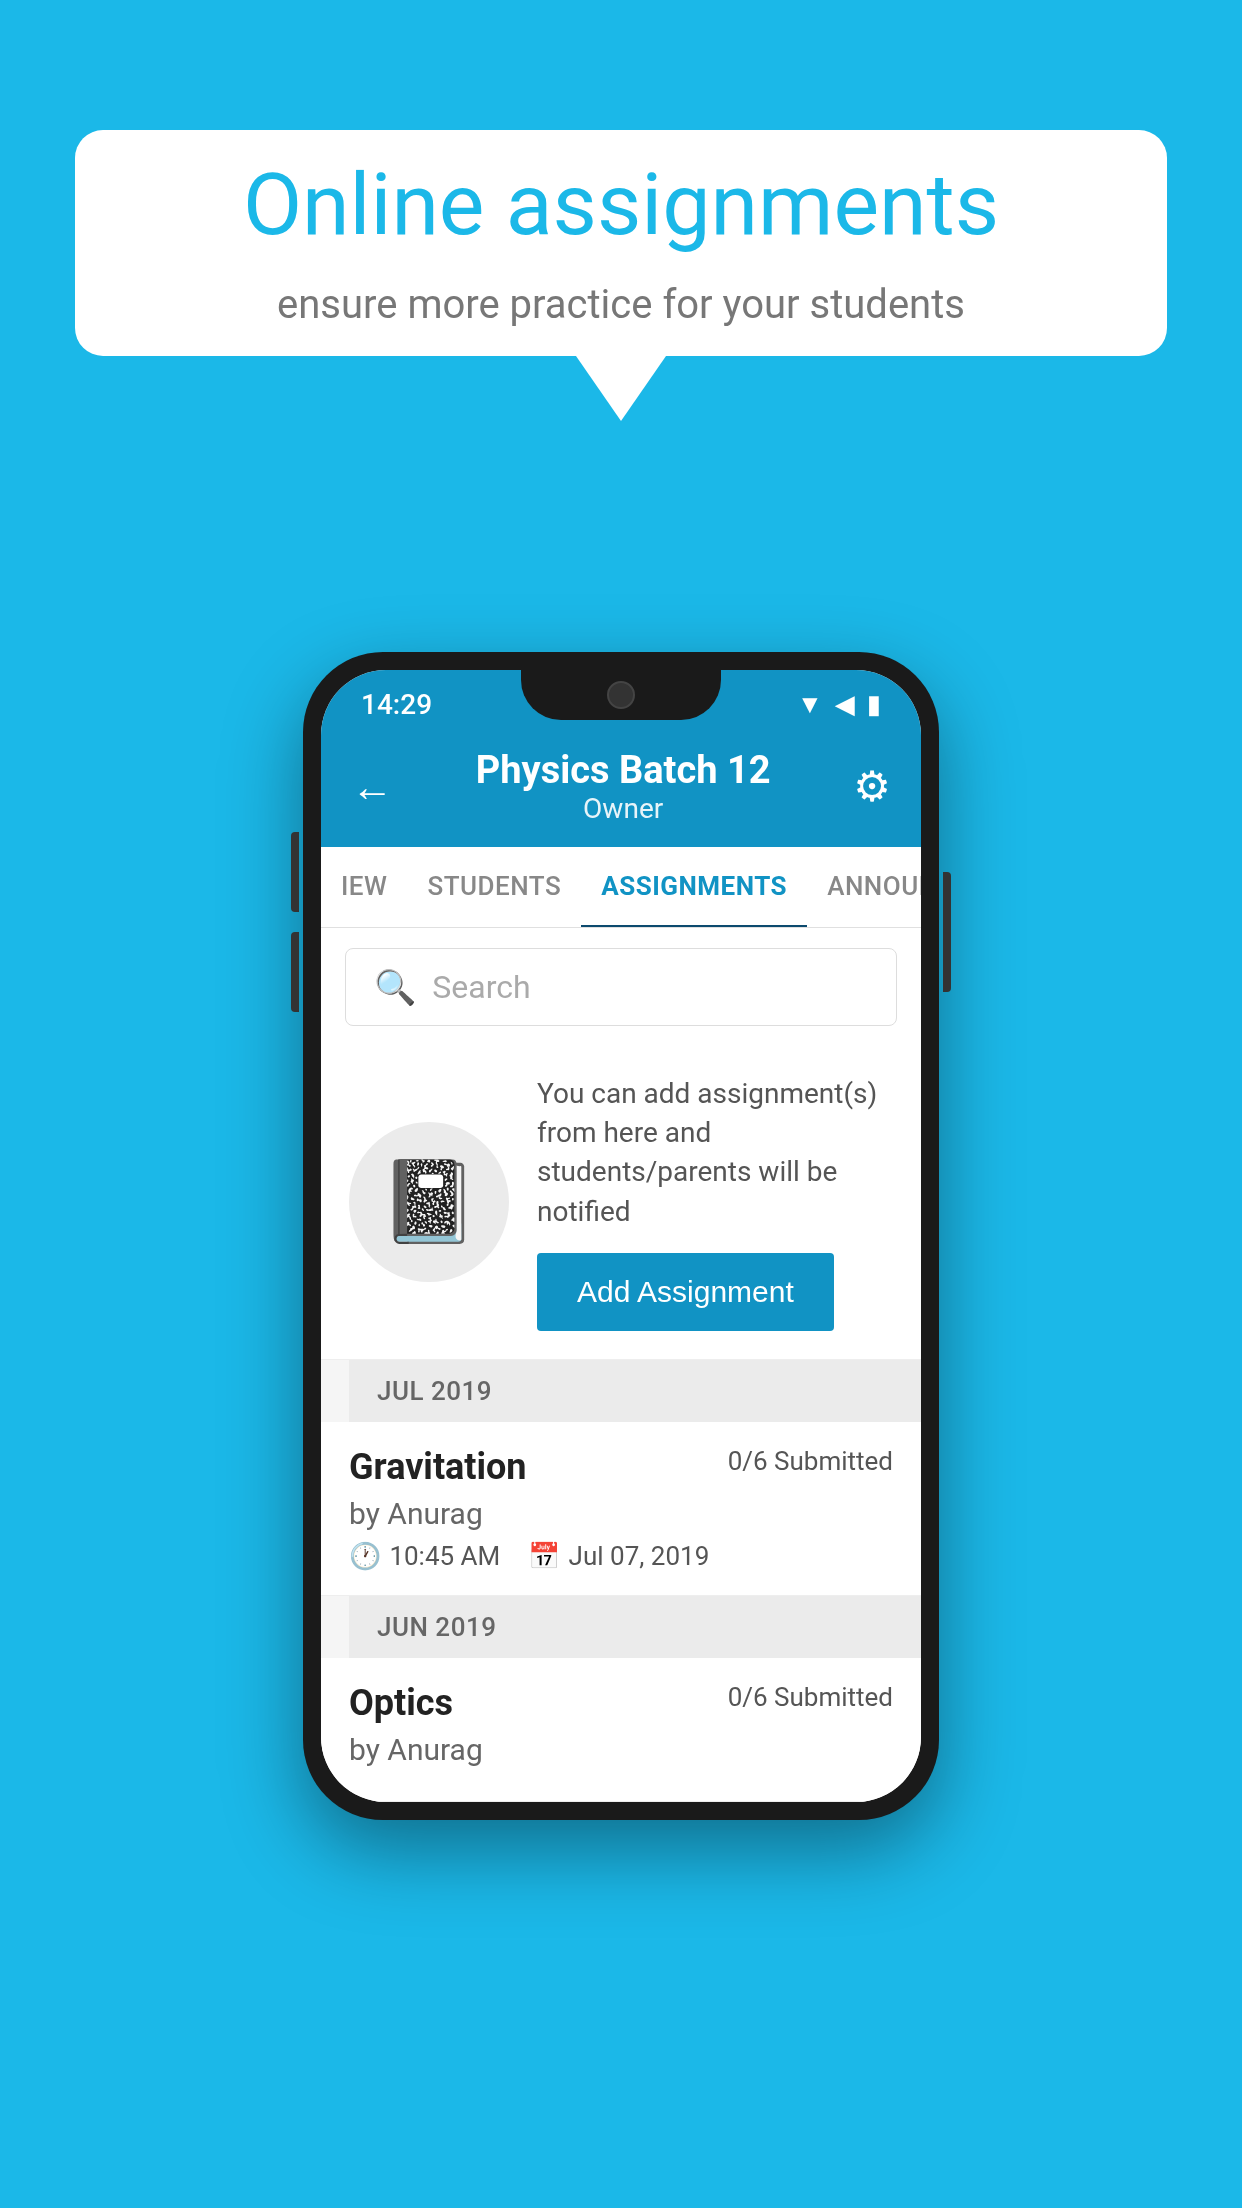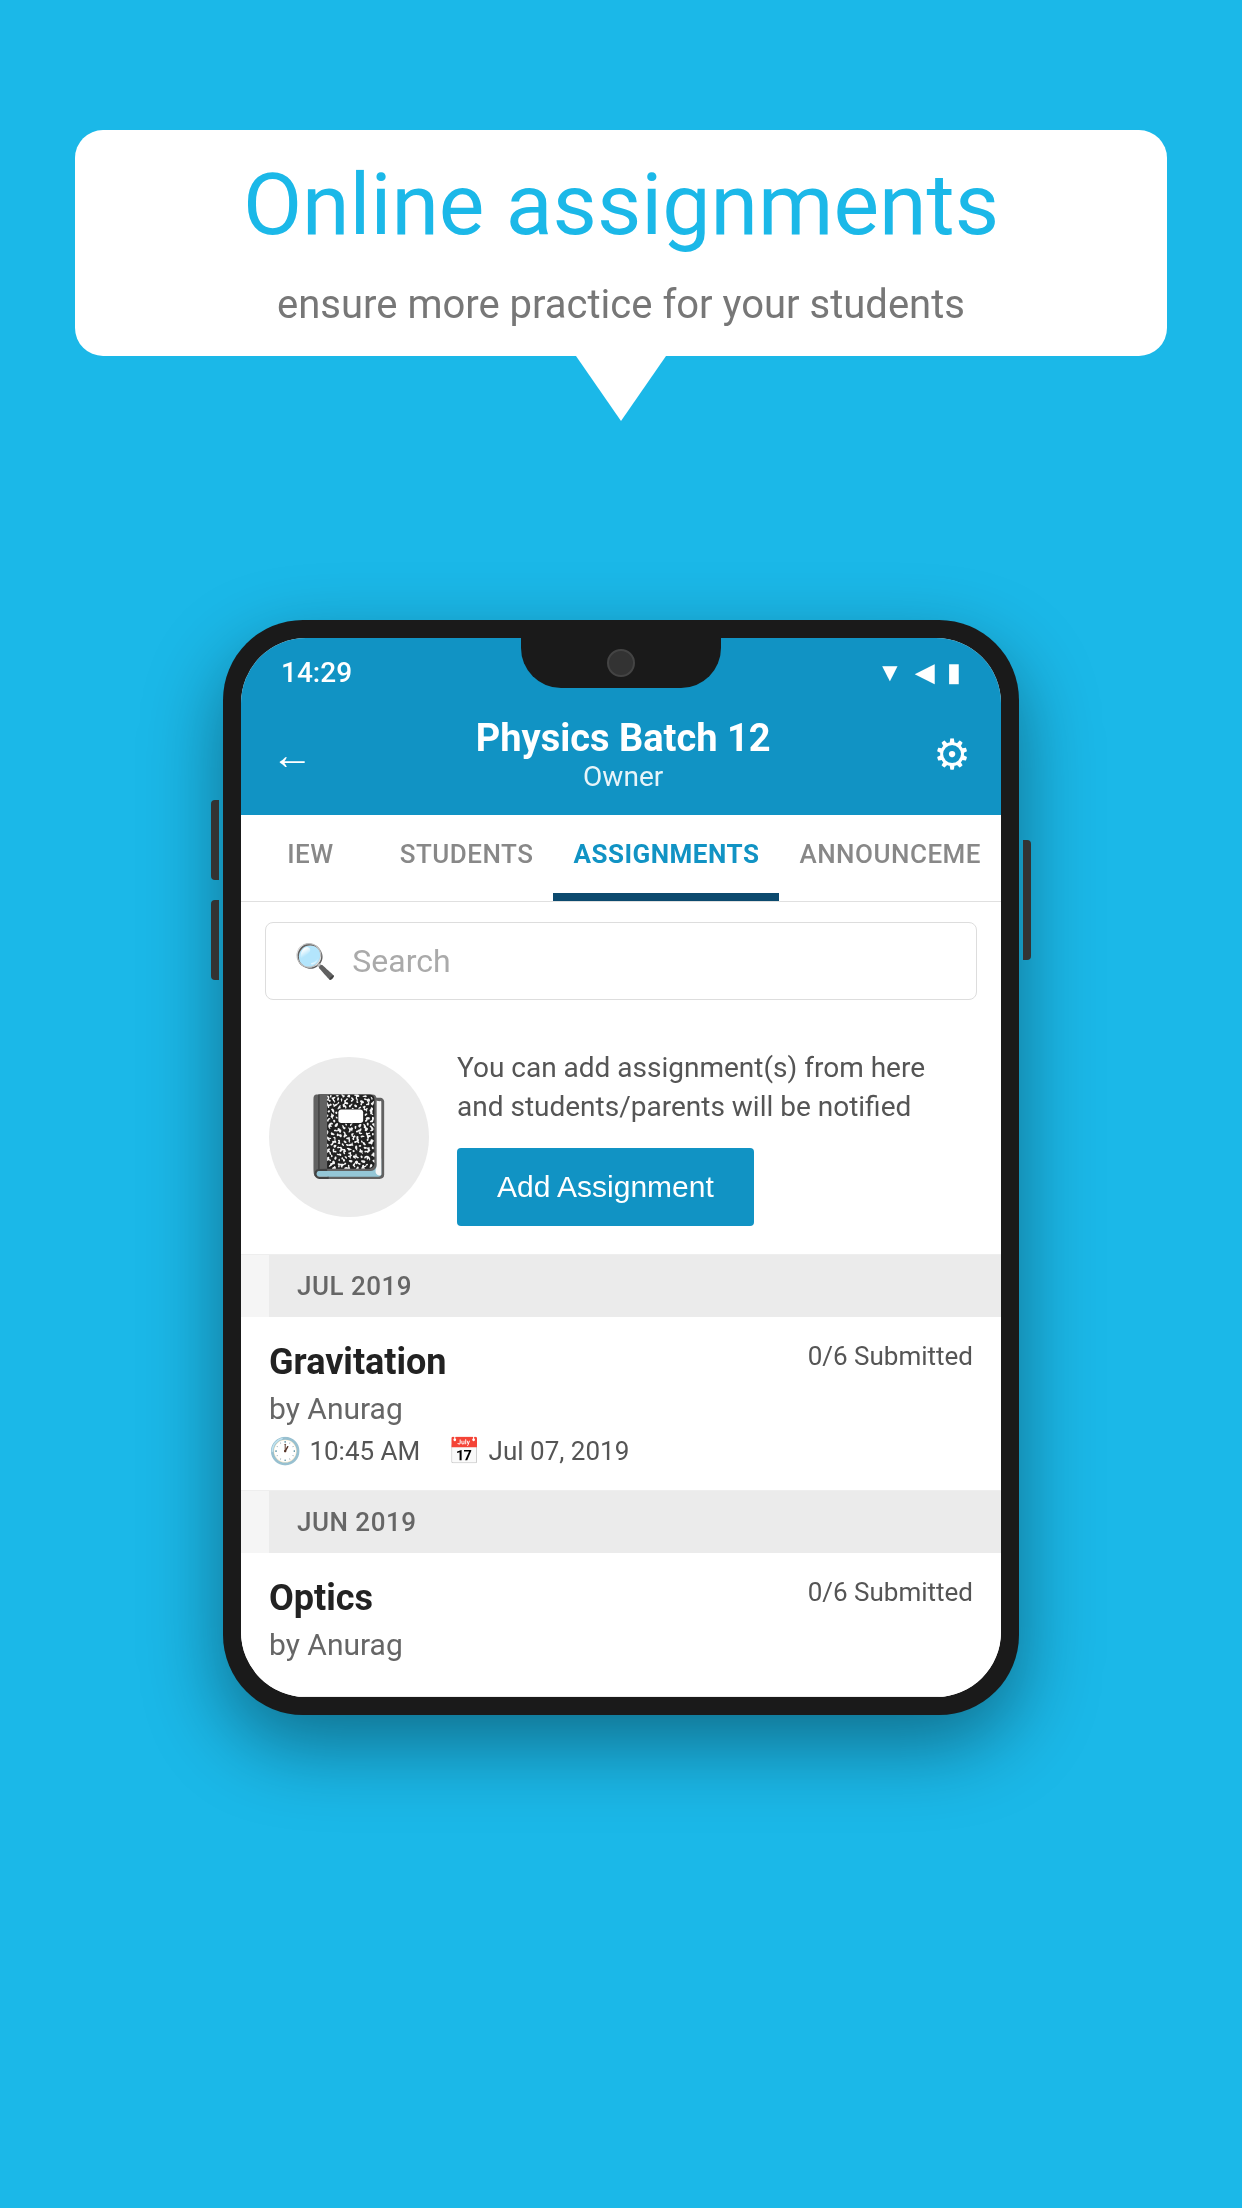--- a/index.html
+++ b/index.html
@@ -51,24 +51,24 @@
       height: 0;
       border-left: 45px solid transparent;
       border-right: 45px solid transparent;
       border-top: 65px solid white;
       margin-top: 0px;
     }
 
     
     .phone-wrapper {
       position: absolute;
-      top: 620px;
+      top: 652px;
       left: 50%;
       transform: translateX(-50%);
-      width: 796px;
+      width: 636px;
     }
 
     .phone-outer {
       background: #1a1a1a;
       border-radius: 80px;
       padding: 18px;
       box-shadow: 0 30px 80px rgba(0,0,0,0.4);
       position: relative;
     }
 
@@ -182,21 +182,21 @@
       color: #888;
       letter-spacing: 0.5px;
       cursor: pointer;
       flex: 1;
       text-align: center;
       white-space: nowrap;
     }
 
     .tab-item.active {
       color: #1193c4;
-      border-bottom: 8px solid #0c4a6e;
+      border-bottom: 2px solid #0c4a6e;
       font-weight: 700;
     }
 
     
     .search-container {
       background: white;
       padding: 20px 24px;
     }
 
     .search-box {

